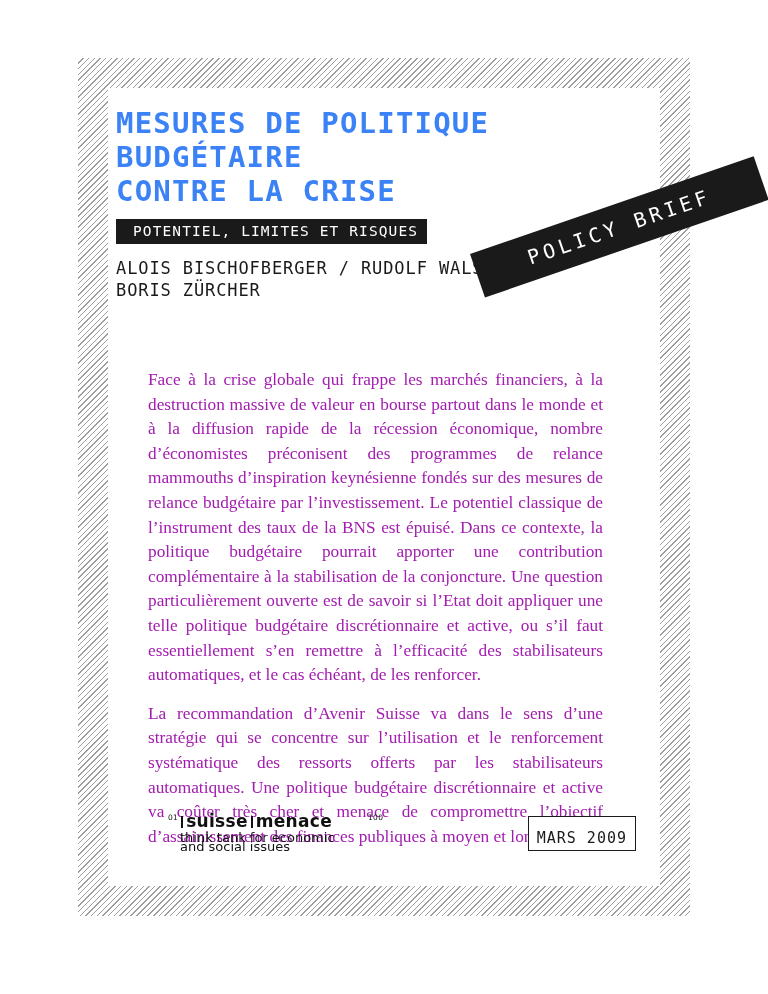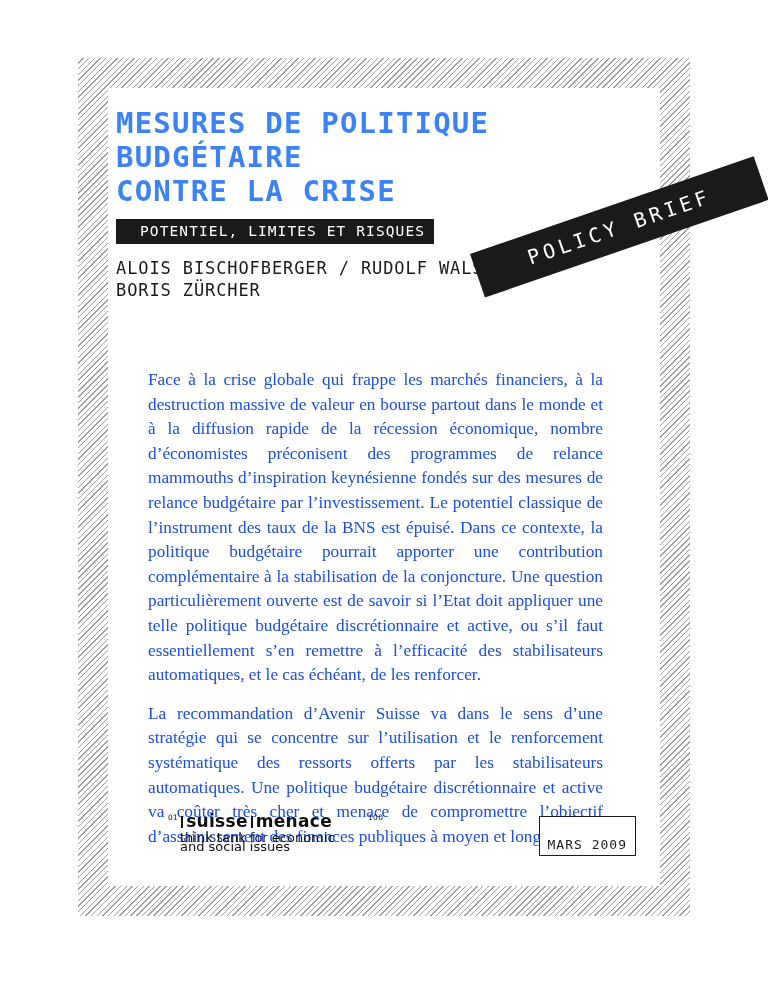--- a/index.html
+++ b/index.html
@@ -62,21 +62,21 @@
     white-space: pre-line;
   }
   .subtitle-bar {
     display: inline-block;
     margin-top: 11px;
     background: #1a1a1a;
     color: #ffffff;
     font-family: "DejaVu Sans Mono", monospace;
     font-size: 14.5px;
     letter-spacing: 1.1px;
-    padding: 4px 9px 5px 24px;
+    padding: 4px 9px 5px 17px;
     white-space: nowrap;
   }
   .authors {
     margin-top: 13px;
     font-family: "DejaVu Sans Mono", monospace;
     font-size: 17px;
     letter-spacing: 0.9px;
     line-height: 22px;
     color: #1a1a1a;
     white-space: pre-line;
@@ -110,21 +110,21 @@
   .body-text {
     position: absolute;
     left: 40px;
     top: 280px;
     width: 455px;
   }
   .body-text p {
     font-family: "Liberation Serif", serif;
     font-size: 17.3px;
     line-height: 24.6px;
-    color: #1d4ed8;
+    color: #a21caf;
     margin: 0 0 14px 0;
     text-align: justify;
     hyphens: manual;
   }
 
   
   .footer {
     position: absolute;
     left: 24px;
     bottom: 28px;
@@ -167,23 +167,23 @@
     margin-left: 48px;
     margin-top: 2px;
     white-space: pre-line;
   }
   .date-badge {
     position: absolute;
     right: 0;
     top: 8px;
     border: 1.5px solid #1a1a1a;
     font-family: "DejaVu Sans Mono", monospace;
-    font-size: 13px;
+    font-size: 15px;
     letter-spacing: 1px;
-    padding: 20px 8px 3px 8px;
+    padding: 12px 8px 3px 8px;
     color: #1a1a1a;
     background: #ffffff;
     white-space: nowrap;
   }
 </style>
 </head>
 <body>
 
 <div class="page">
   <div class="content-panel">

